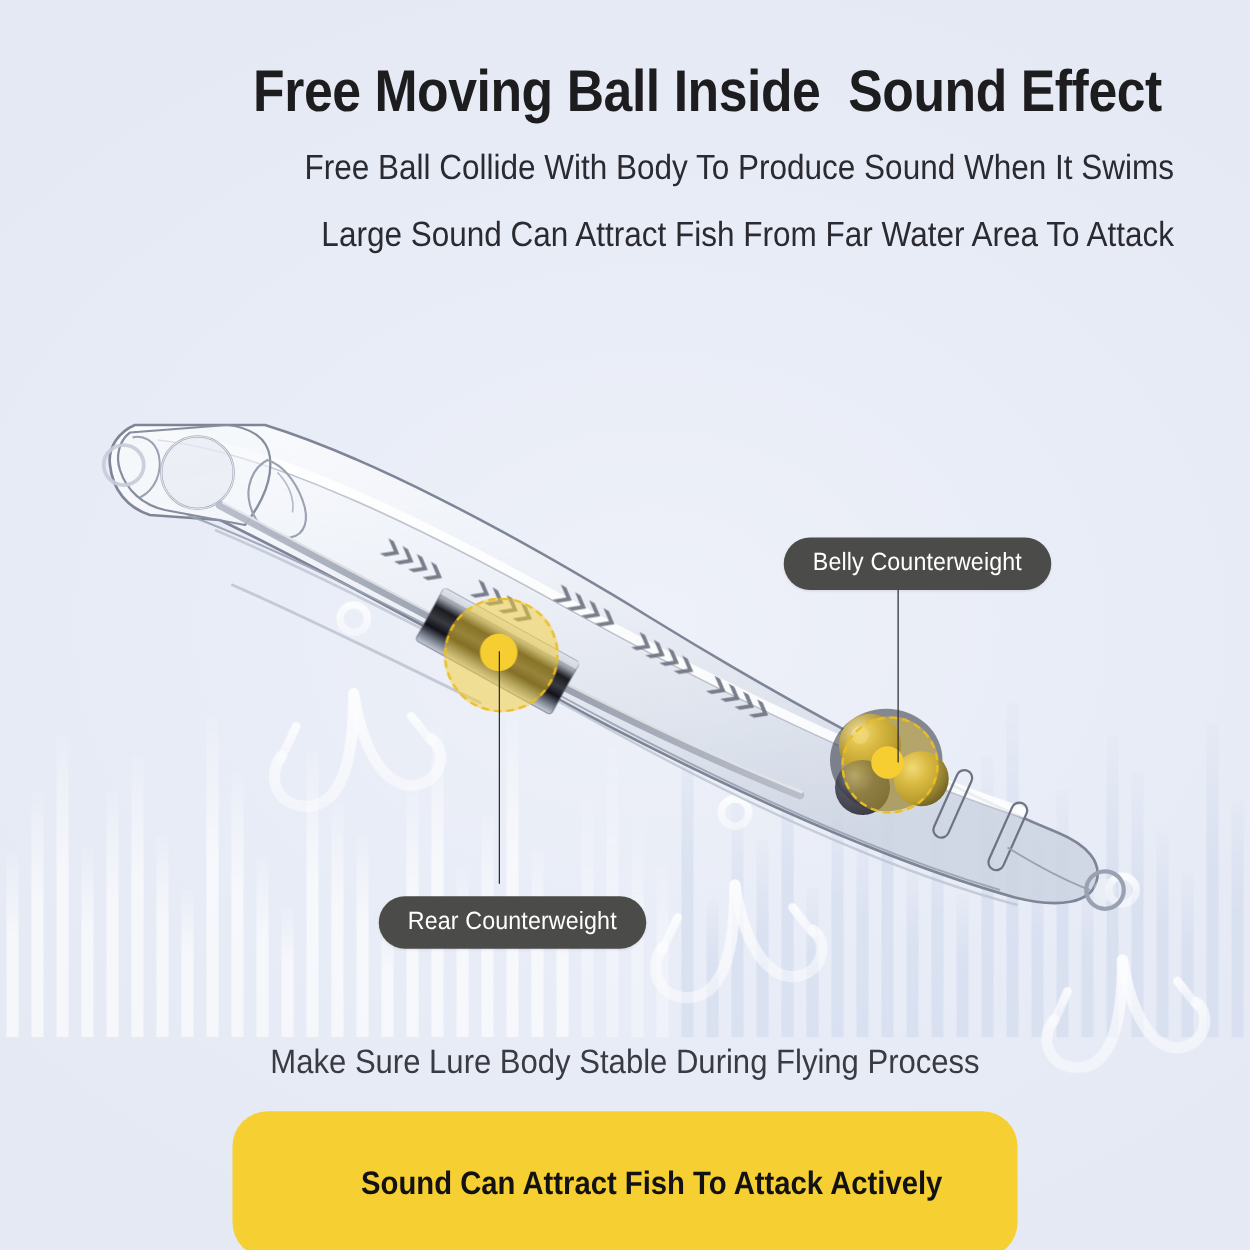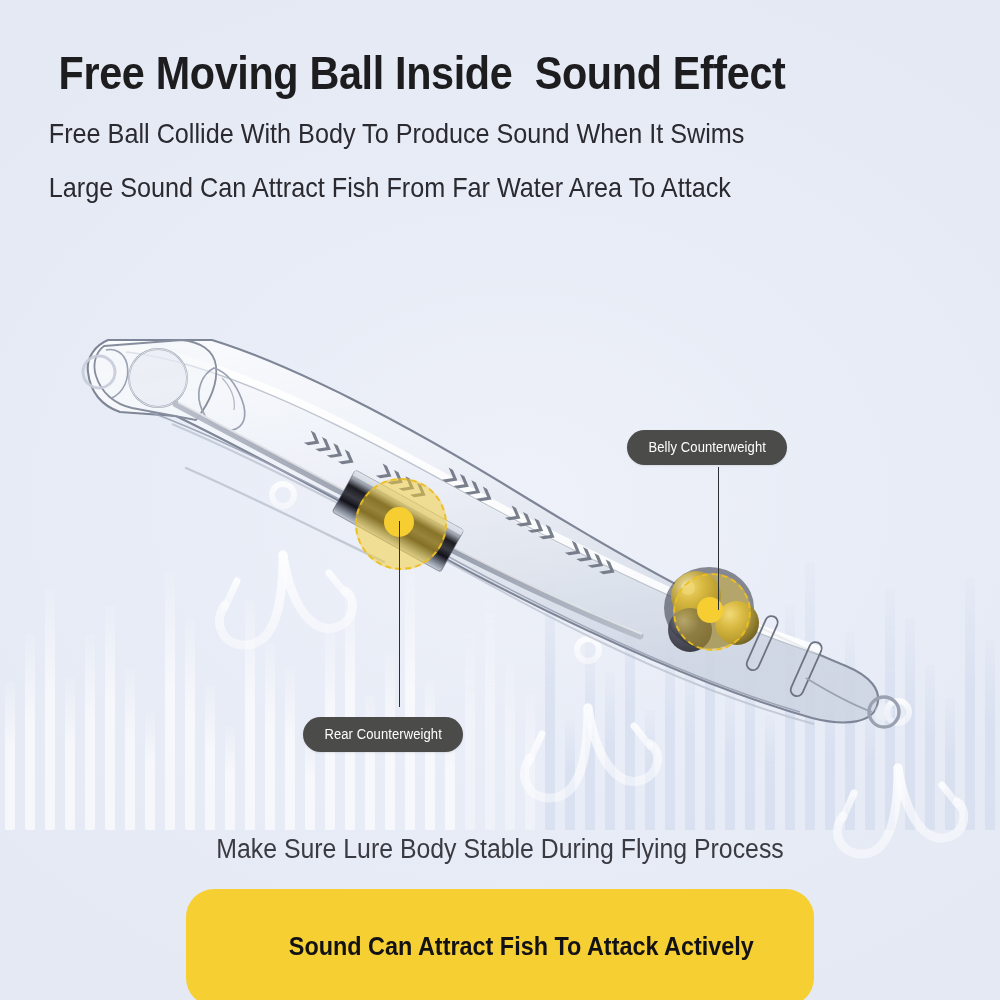--- a/index.html
+++ b/index.html
@@ -23,22 +23,23 @@
     background:
       radial-gradient(ellipse 70% 55% at 52% 50%, #eef1f9 0%, #e9edf7 45%, #e4e9f4 100%);
     overflow: hidden;
   }
 
   
   .head-wrap {
     position: absolute;
     top: 0; left: 0;
     width: 976px;
-    text-align: left;
+    text-align: right;
     z-index: 30;
+    padding-left: 12px;
   }
   .title {
     margin: 0;
     padding-top: 48px;
     font-size: 47px;
     line-height: 1.06;
     font-weight: 700;
     letter-spacing: -0.4px;
     color: #1d1d1f;
     font-family: "Liberation Sans Narrow", "Liberation Sans", sans-serif;
@@ -117,21 +118,21 @@
   }
 
   
   .pill {
     position: absolute;
     z-index: 40;
     background: #4b4b49;
     color: #ffffff;
     border-radius: 22px;
     padding: 9px 17px 10px 17px;
-    font-size: 14px;
+    font-size: 20px;
     font-weight: 400;
     font-family: "Liberation Sans Narrow", "Liberation Sans", sans-serif;
     white-space: nowrap;
     letter-spacing: 0.1px;
     box-shadow: 0 1px 2px rgba(40,40,60,0.10);
   }
   .pill span { display: inline-block; transform: scaleX(0.93); }
 
   #pill-belly { left: 627px; top: 430px; }
   #pill-rear  { left: 303px; top: 705px; margin-top: 12px; }

